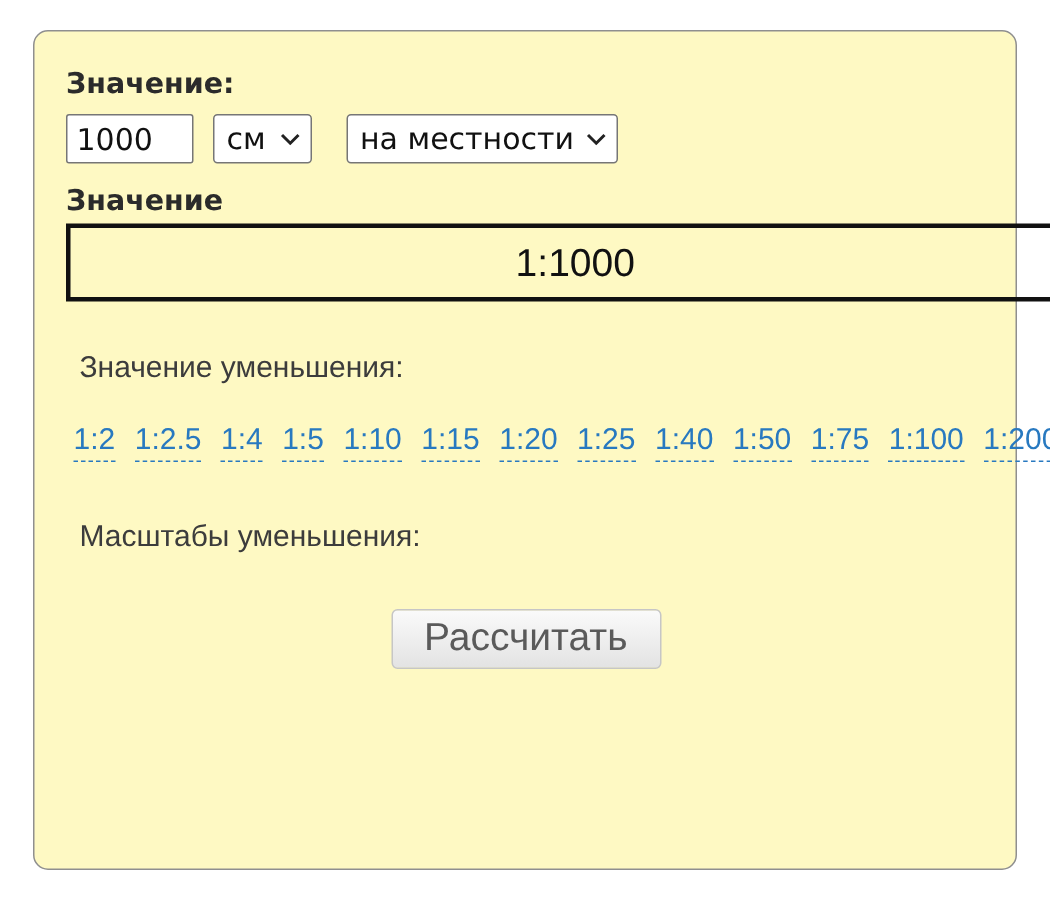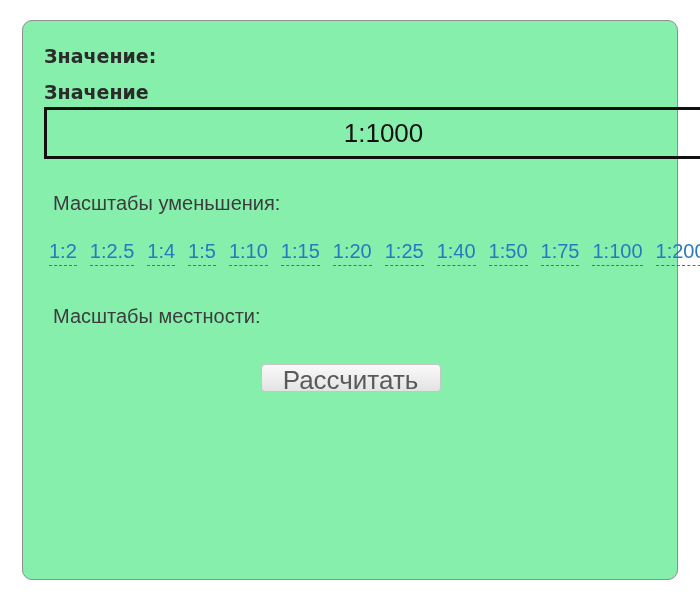--- a/index.html
+++ b/index.html
@@ -17,21 +17,21 @@
   body{
     background:#ffffff;
     font-family:"Liberation Sans", sans-serif;
     position:relative;
     overflow:hidden;
   }
   .card{
     position:absolute;
     left:22px; top:20px;
     width:656px; height:560px;
-    background:#86efac;
+    background:#fef9c3;
     border:1px solid var(--card-border);
     border-radius:10px;
     padding:24px 20px 20px 21px;
   }
   .value-label, .scale-label{
     font-family:"DejaVu Sans", sans-serif;
     font-weight:bold;
     font-size:19px;
     color:var(--heading-color);
   }
@@ -116,49 +116,70 @@
     margin-right:13px;
     white-space:nowrap;
     margin-top:12px;
   }
   .button-row{
     margin-top:36px;
     text-align:center;
   }
   .calc-button{
     min-width:180px;
-    height:28px;
+    height:40px;
     border:1px solid var(--button-border);
     border-radius:4px;
     background:linear-gradient(#fafafa,#e3e3e3);
     font-family:"Liberation Sans", sans-serif;
     font-size:26px;
     color:var(--button-text);
     padding:0 18px 4px 18px;
     cursor:pointer;
   }
 </style>
 </head>
 <body>
 
 <div class="card">
 
   <div class="value-label">Значение:</div>
 
+  <div class="controls-row">
+    <input class="value-input" type="text" value="1000" style="">
+
+    <div class="select-wrap unit">
+      <select>
+        <option>см</option>
+      </select>
+      <svg class="chevron" width="13" height="8" viewBox="0 0 13 8">
+        <polyline points="1,1 6.5,6.5 12,1" fill="none" stroke="#222" stroke-width="2"></polyline>
+      </svg>
+    </div>
+
+    <div class="select-wrap place">
+      <select>
+        <option>на местности</option>
+      </select>
+      <svg class="chevron" width="13" height="8" viewBox="0 0 13 8">
+        <polyline points="1,1 6.5,6.5 12,1" fill="none" stroke="#222" stroke-width="2"></polyline>
+      </svg>
+    </div>
+  </div>
 
   <div class="scale-label">Значение</div>
 
   <div class="scale-box">
     <span>1:1000</span>
   </div>
 
-  <div class="section-label">Масштабы уменьшения:</div>
+  <div class="section-label">Значение уменьшения:</div>
 
   <div class="links-block"><a href="#" class="scale-link">1:2</a><a href="#" class="scale-link">1:2.5</a><a href="#" class="scale-link">1:4</a><a href="#" class="scale-link">1:5</a><a href="#" class="scale-link">1:10</a><a href="#" class="scale-link">1:15</a><a href="#" class="scale-link">1:20</a><a href="#" class="scale-link">1:25</a><a href="#" class="scale-link">1:40</a><a href="#" class="scale-link">1:50</a><a href="#" class="scale-link">1:75</a><a href="#" class="scale-link">1:100</a><a href="#" class="scale-link">1:200</a></div>
 
-  <div class="section-label second">Масштабы местности:</div>
+  <div class="section-label second">Масштабы уменьшения:</div>
 
 
   <div class="button-row">
     <button class="calc-button">Рассчитать</button>
   </div>
 
 </div>
 
 </body></html>

